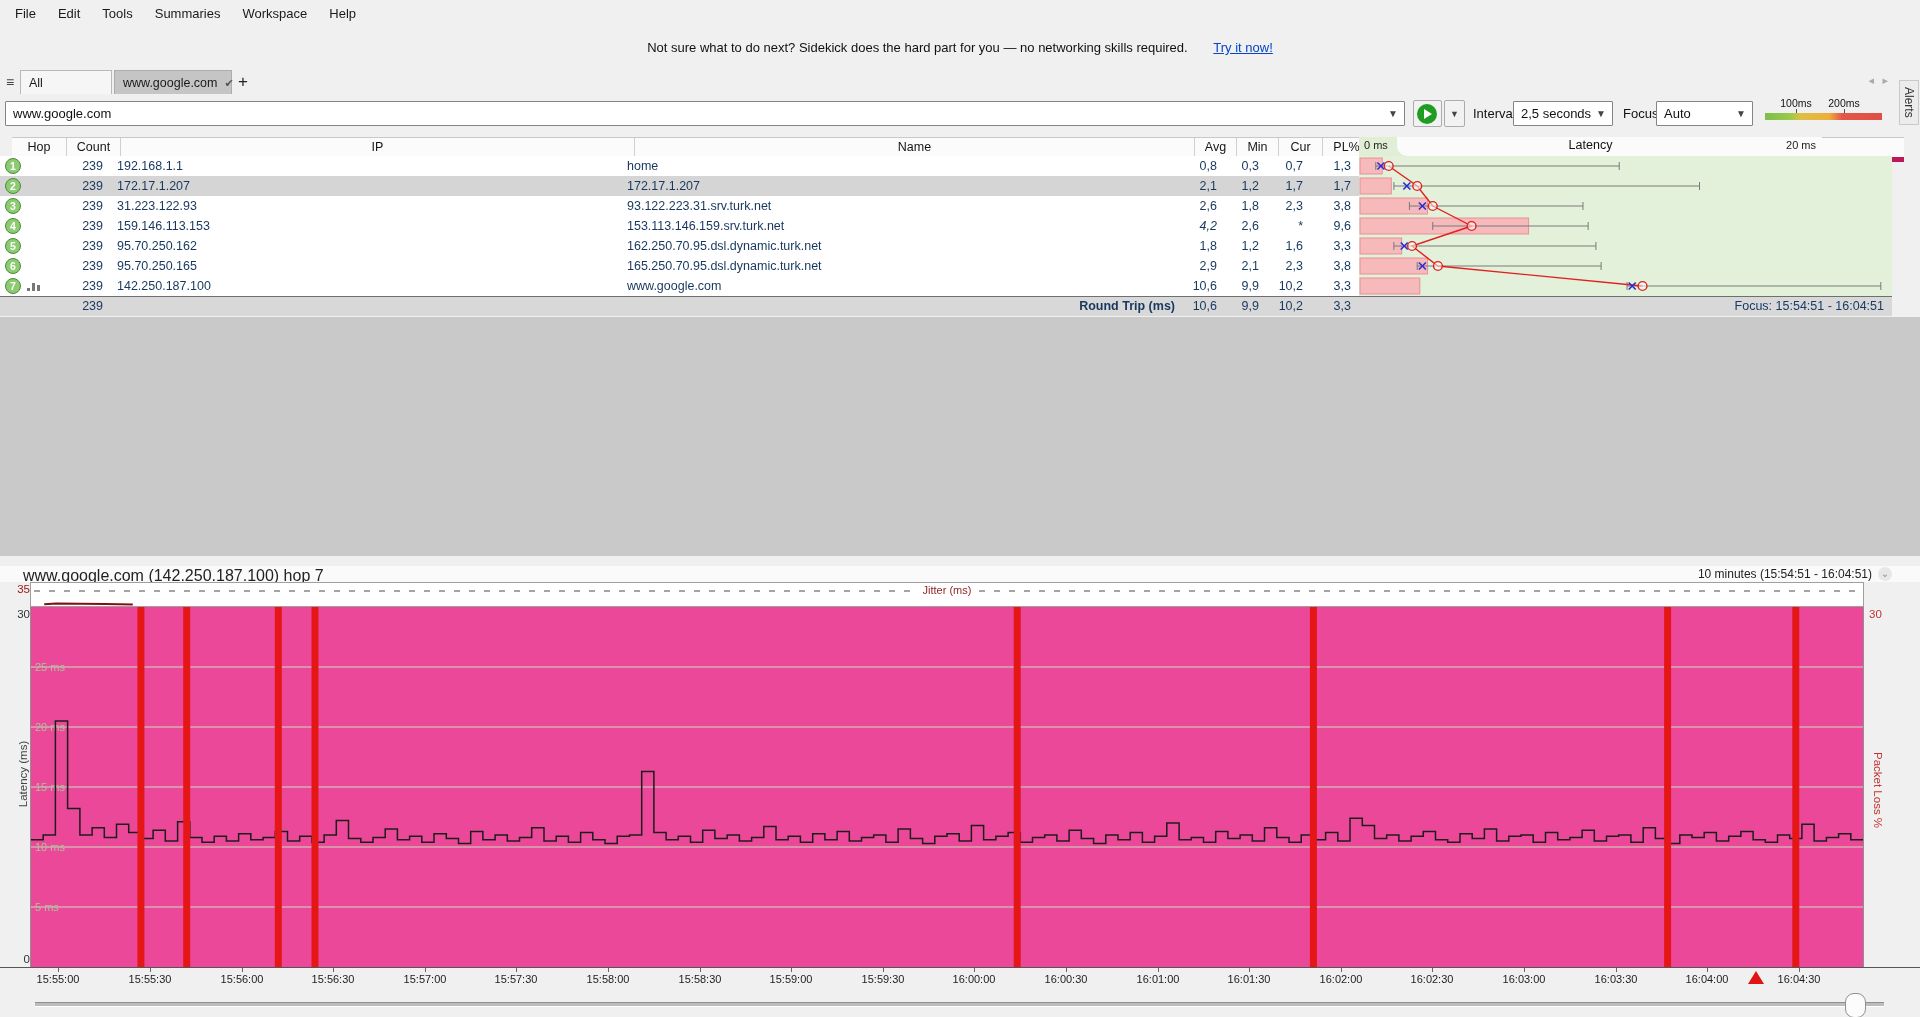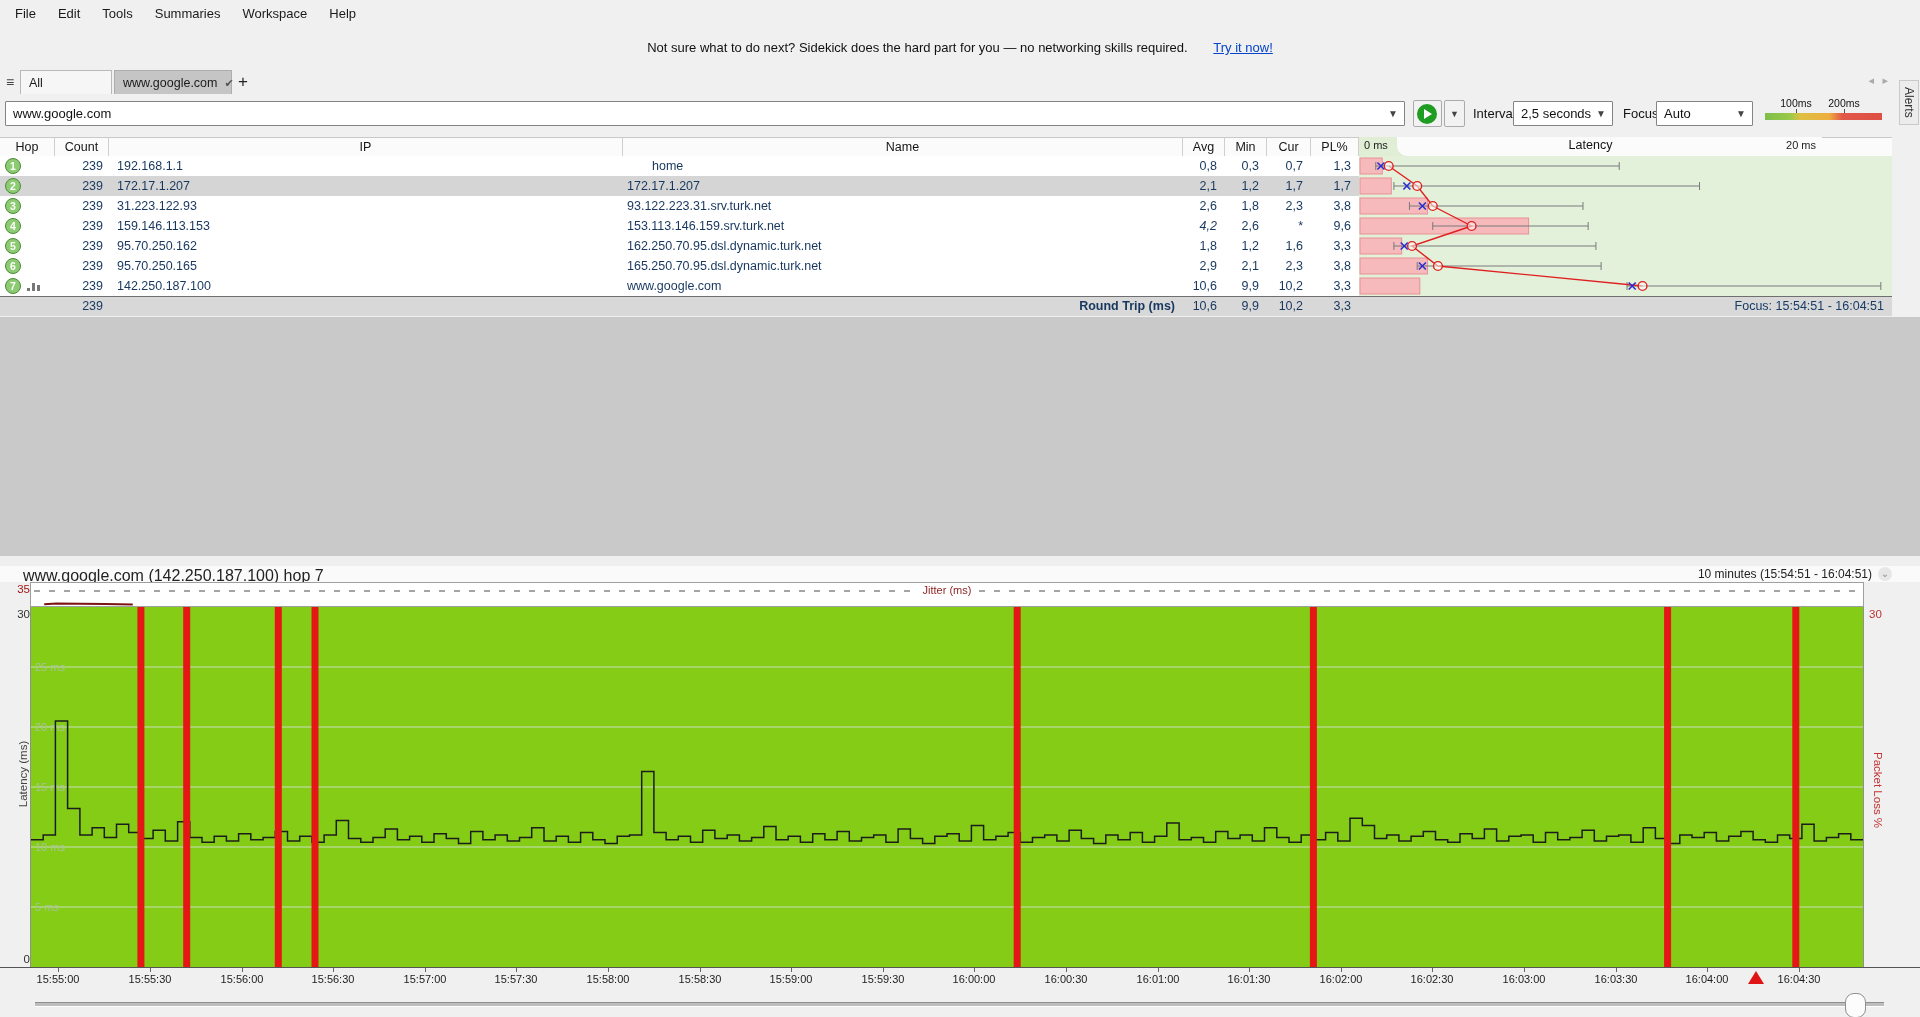--- a/index.html
+++ b/index.html
@@ -18,21 +18,21 @@
        padding:0 8px;box-sizing:border-box;}
   .tab .ticon{font-size:11px;color:#333;margin-left:7px;}
   
   .combo{position:absolute;top:101px;height:25px;box-sizing:border-box;background:#fff;
          border:1px solid #848484;font-size:13px;color:#111;line-height:23px;padding-left:7px;border-radius:1px;}
   .combo .arrow{position:absolute;right:6px;top:0;color:#444;font-size:10px;}
   .tlabel{position:absolute;top:106px;font-size:13px;color:#111;}
   
   .hcell{position:absolute;top:137px;height:19px;box-sizing:border-box;font-size:12.5px;color:#151515;
          line-height:18px;text-align:center;border-right:1px solid #cfcfcf;background:#fbfbfb;}
-  #tablehead{position:absolute;left:0;top:137px;width:1892px;height:19px;background:#fbfbfb;
+  #tablehead{position:absolute;left:12px;top:137px;width:1892px;height:19px;background:#fbfbfb;
              border-bottom:5px solid #be185d;border-top:1px solid #c9c9c9;}
   .trow{position:absolute;left:0;width:1359px;height:20px;background:#fff;}
   .trow.sel{background:#d5d5d5;}
   .cell{position:absolute;top:0;height:20px;line-height:20px;font-size:12.5px;color:#17375e;
         white-space:nowrap;overflow:hidden;box-sizing:border-box;}
   .num{text-align:right;}
   .hopbadge{position:absolute;left:5px;top:2px;width:16px;height:16px;border-radius:50%;
             background:#8ccb71;border:1px solid #4b8a39;color:#fff;font-size:10.5px;font-weight:bold;
             text-align:center;line-height:15px;box-sizing:border-box;}
   .latcell{position:absolute;left:1359px;top:0;width:533px;height:20px;background:#e3f0da;}
@@ -52,21 +52,21 @@
   
   #tl-titlebar{position:absolute;left:0;top:566px;width:1920px;height:16px;background:#fafafa;}
   #tl-title{position:absolute;left:23px;top:567px;font-size:16px;color:#222;}
   #tl-range{position:absolute;right:48px;top:567px;font-size:12px;color:#222;}
   #tl-range-chev{position:absolute;right:28px;top:567px;width:14px;height:14px;border-radius:50%;
                  background:#e7e7e7;color:#909090;font-size:10px;text-align:center;line-height:13px;}
   #jitterstrip{position:absolute;left:30px;top:582px;width:1834px;height:25px;background:#fff;
                border:1px solid #9f9f9f;box-sizing:border-box;}
   #jitterlabel{position:absolute;left:0;top:1px;width:100%;text-align:center;font-size:11px;color:#8c1f1f;}
   #jitterlabel span{background:#fff;padding:0 7px;}
-  #plot{position:absolute;left:30px;top:607px;width:1834px;height:360px;background:#84cc16;
+  #plot{position:absolute;left:30px;top:607px;width:1834px;height:360px;background:#ec4899;
         border-left:1px solid #8f8f8f;border-right:1px solid #8f8f8f;box-sizing:border-box;}
   .axlab{position:absolute;font-size:11.5px;}
   #xaxis{position:absolute;left:0;top:967px;width:1920px;height:25px;background:#f0f0f0;
          border-top:1px solid #555;}
   .xtick{position:absolute;top:5px;transform:translateX(-50%);font-size:11px;color:#1d1d1d;white-space:nowrap;}
   .xtickmark{position:absolute;top:0;width:1px;height:4px;background:#666;}
   #tri{position:absolute;top:3px;width:0;height:0;border-left:8px solid transparent;
        border-right:8px solid transparent;border-bottom:13px solid #e01414;}
   #scrollstrip{position:absolute;left:0;top:992px;width:1920px;height:25px;background:#f0f0f0;}
   #track{position:absolute;left:35px;top:10px;width:1849px;height:3px;background:#bdbdbd;
@@ -159,21 +159,21 @@
     <div class="mid"></div>
     <div class="sl">0 ms</div>
     <div class="sr">20 ms</div>
     <div class="ct">Latency</div>
   </div>
   <div id="tbody">
       <div class="trow" style="top: 156px;">
         <div class="hopbadge">1</div>
         <div class="cell num" style="left: 55px; width: 54px; padding: 0px 6px 0px 0px;">239</div>
         <div class="cell " style="left: 109px; width: 514px; padding: 0px 0px 0px 8px;">192.168.1.1</div>
-        <div class="cell " style="left: 623px; width: 560px; padding: 0px 0px 0px 4px; margin-left: 25px;">home</div>
+        <div class="cell " style="left: 623px; width: 560px; padding: 0px 0px 0px 4px;">home</div>
         <div class="cell num" style="left: 1183px; width: 42px; padding: 0px 8px 0px 0px;">0,8</div>
         <div class="cell num" style="left: 1225px; width: 42px; padding: 0px 8px 0px 0px;">0,3</div>
         <div class="cell num" style="left: 1267px; width: 44px; padding: 0px 8px 0px 0px;">0,7</div>
         <div class="cell num" style="left: 1311px; width: 48px; padding: 0px 8px 0px 0px;">1,3</div>
         <div class="latcell"></div>
       </div>
       <div class="trow sel" style="top: 176px;">
         <div class="hopbadge">2</div>
         <div class="cell num" style="left: 55px; width: 54px; padding: 0px 6px 0px 0px;">239</div>
         <div class="cell " style="left: 109px; width: 514px; padding: 0px 0px 0px 8px;">172.17.1.207</div>

